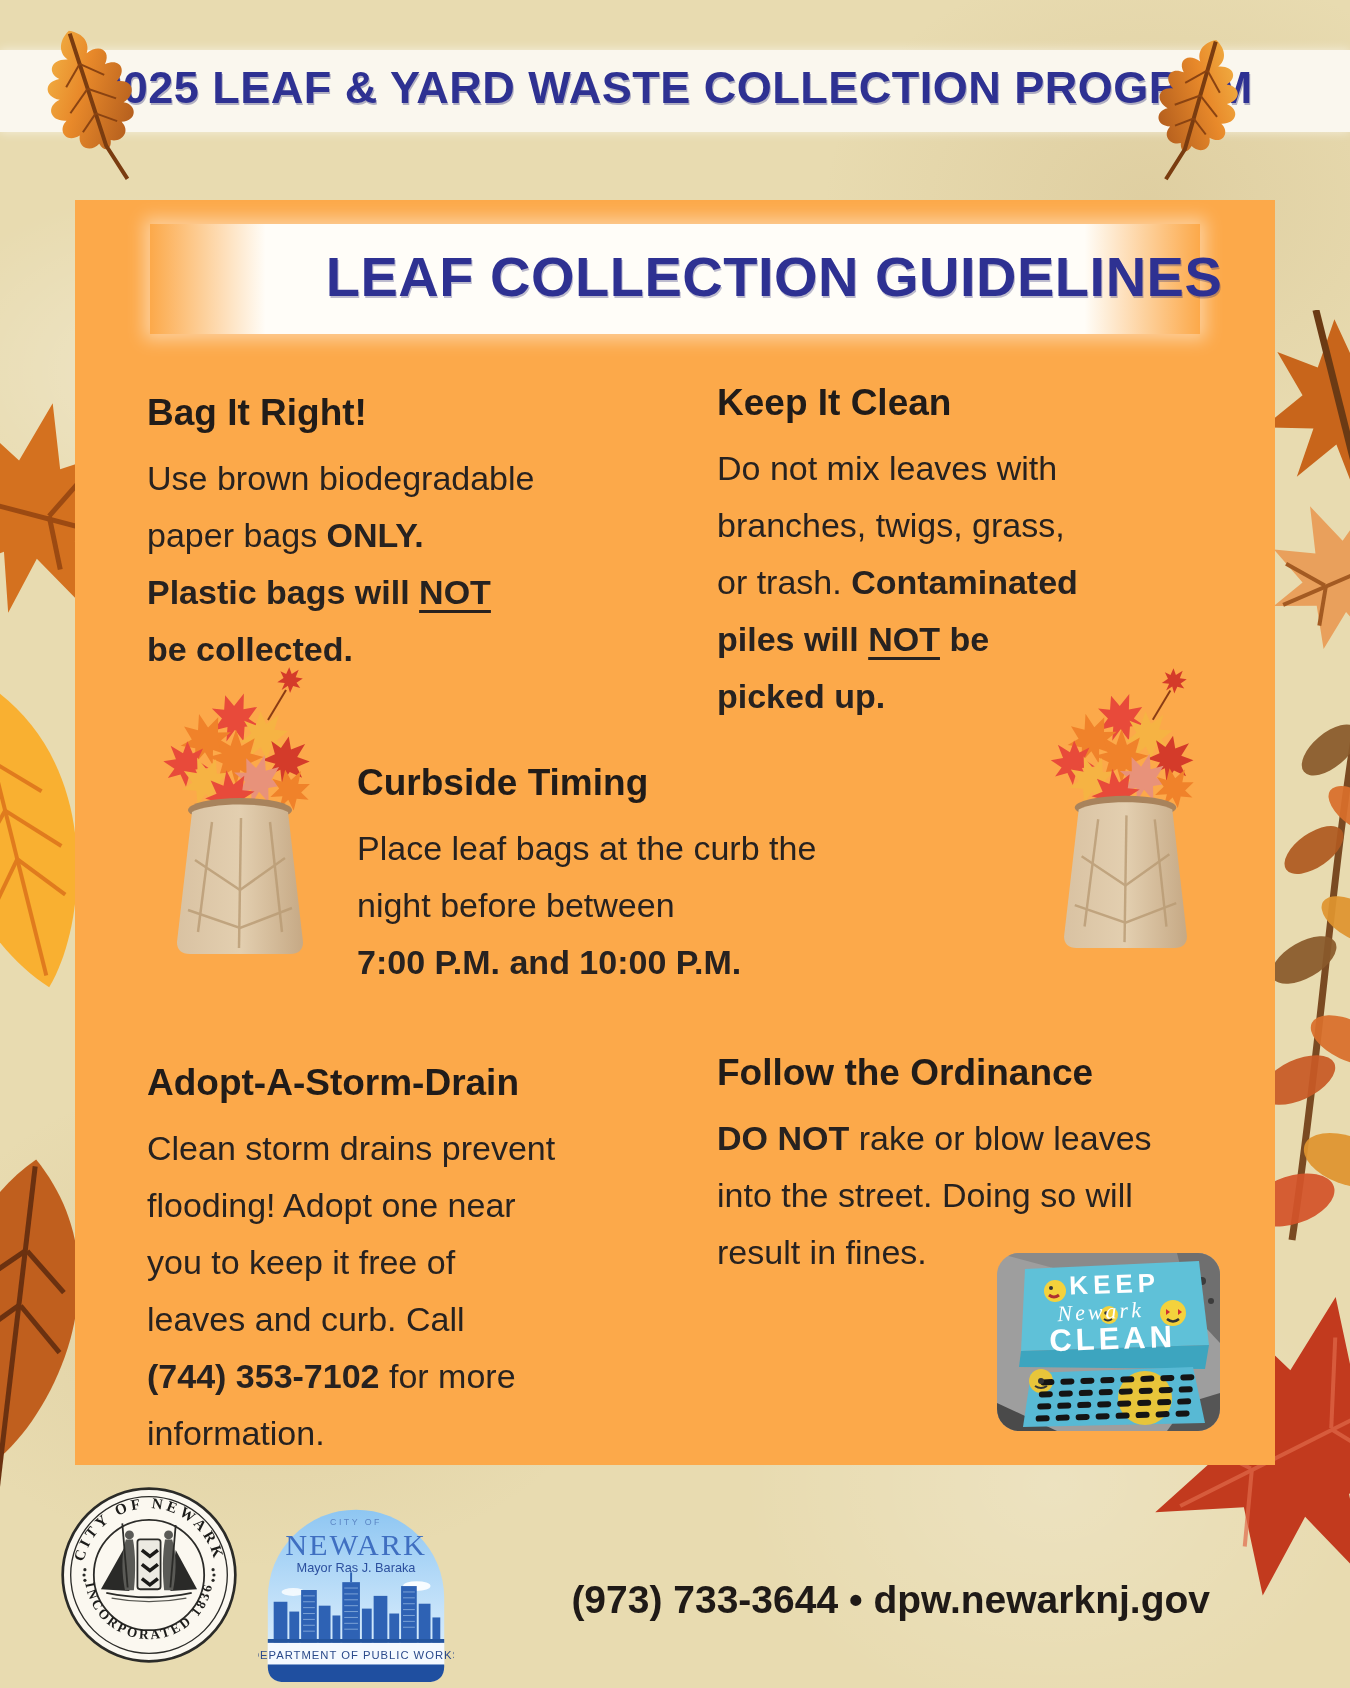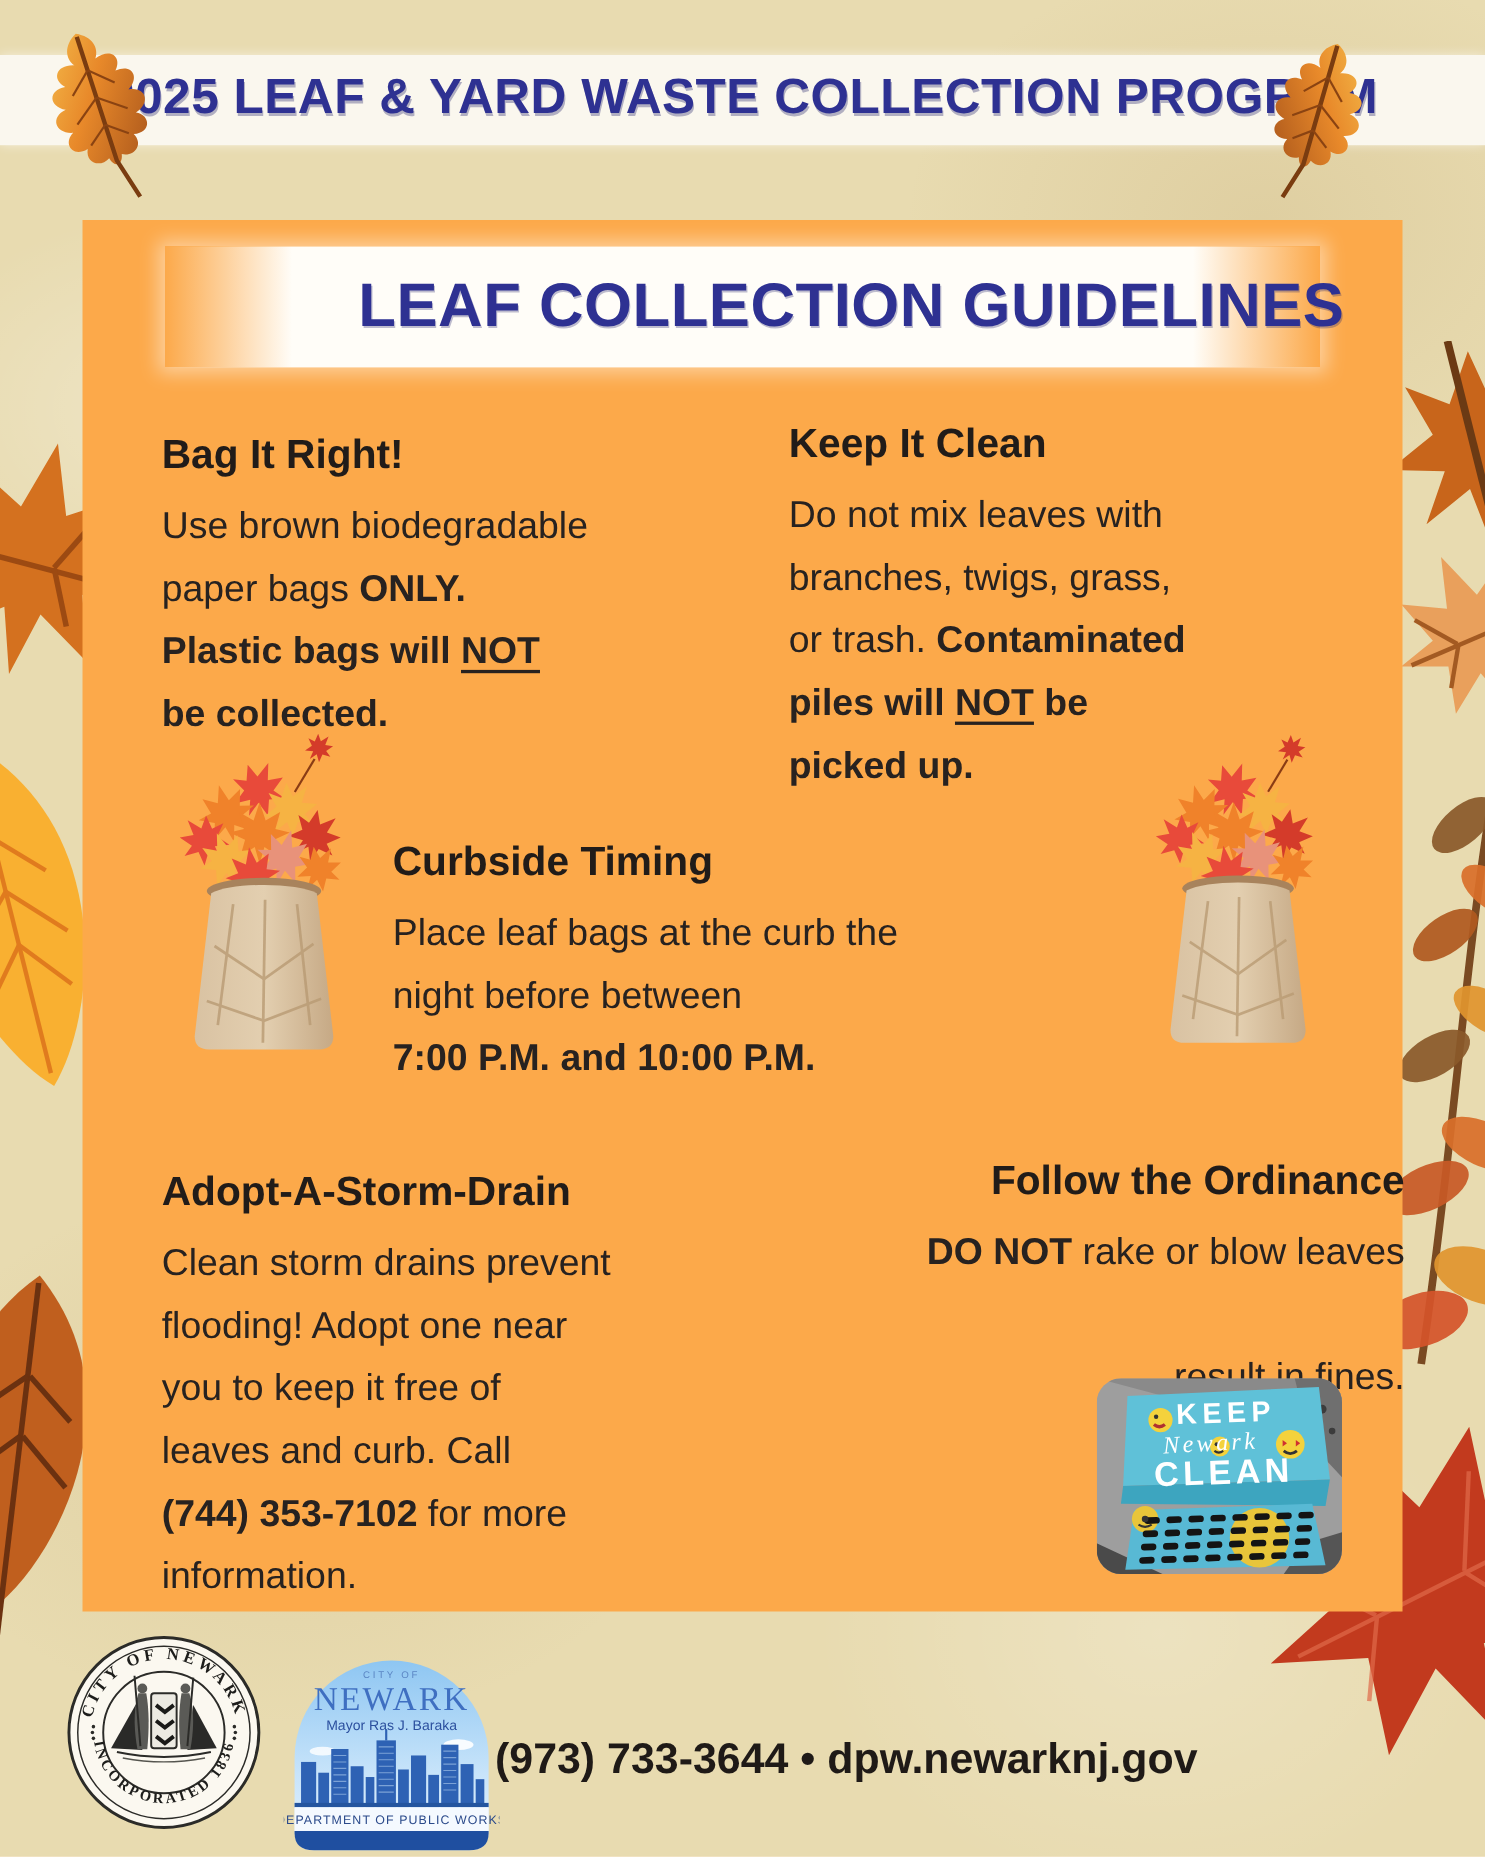--- a/index.html
+++ b/index.html
@@ -35,21 +35,21 @@
   }
   .h{
     font-size:37px;font-weight:700;color:#211c19;
     text-underline-offset:8px;text-decoration-thickness:3px;
     margin:0 0 16px 0;
   }
   .body{font-size:34px;line-height:57px;color:#272220;}
   .b{font-weight:700;}
   .u{text-decoration:underline;text-underline-offset:6px;text-decoration-thickness:3px;}
   .contact{
-    left:450px;top:1578px;width:760px;text-align:left;
+    left:450px;top:1578px;width:760px;text-align:right;
     font-size:39px;font-weight:700;color:#1f1a17;
   }
   .photo{left:997px;top:1253px;width:223px;height:178px;border-radius:22px;overflow:hidden;}
   svg text{font-family:"Liberation Sans","DejaVu Sans",sans-serif;}
   .serif{font-family:"Liberation Serif","DejaVu Serif",serif;}
 </style>
 </head>
 <body>
 
 <div class="stage">
@@ -290,25 +290,25 @@
     <div class="body">
       <span>Clean storm drains prevent</span><br>
       <span>flooding! Adopt one near</span><br>
       <span>you to keep it free of</span><br>
       <span>leaves and curb. Call</span><br>
       <span class="b">(744) 353-7102</span><span> for more</span><br>
       <span>information.</span>
     </div>
   </div>
 
-  <div class="abs" style="left:717px;top:1052px;width:560px;text-align:right;">
+  <div class="abs" style="left:717px;top:1052px;width:560px;">
     <div class="h">Follow the Ordinance</div>
     <div class="body">
       <span class="b">DO NOT</span><span> rake or blow leaves</span><br>
-      <br>
+      <span>into the street. Doing so will</span><br>
       <span>result in fines.</span>
     </div>
   </div>
 
   <div class="abs photo">
     <svg width="223" height="178" viewBox="0 0 223 178">
       <rect width="223" height="178" fill="#9e9e9e"></rect>
       <path d="M0,0 H223 V60 L150,40 Z" fill="#8a8a8a"></path>
       <path d="M180,0 H223 V90 L195,60 Z" fill="#6f6f6f"></path>
       <path d="M0,150 L60,178 H0 Z" fill="#4a4a4a"></path>

